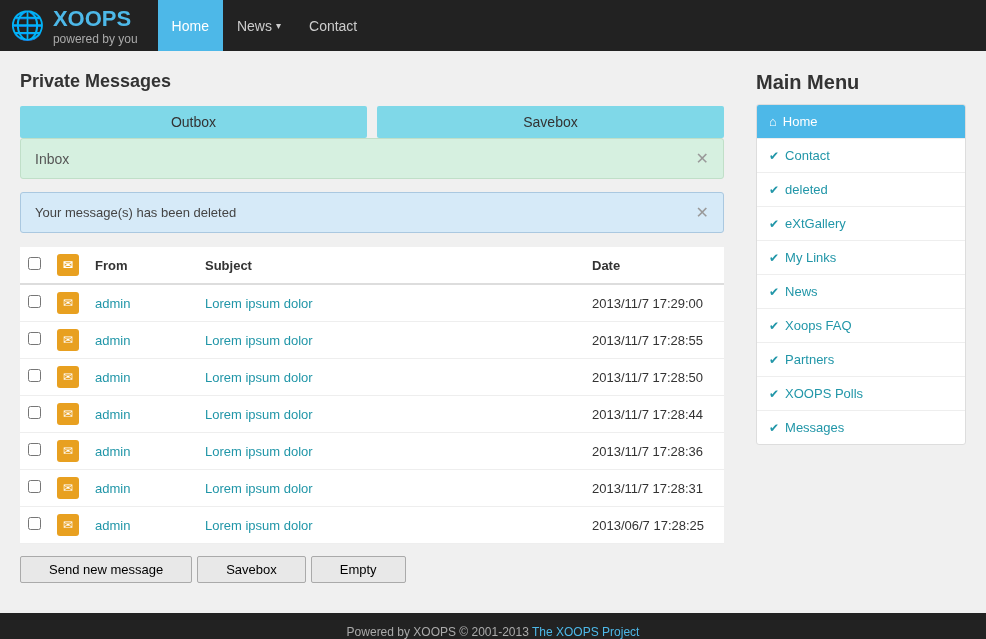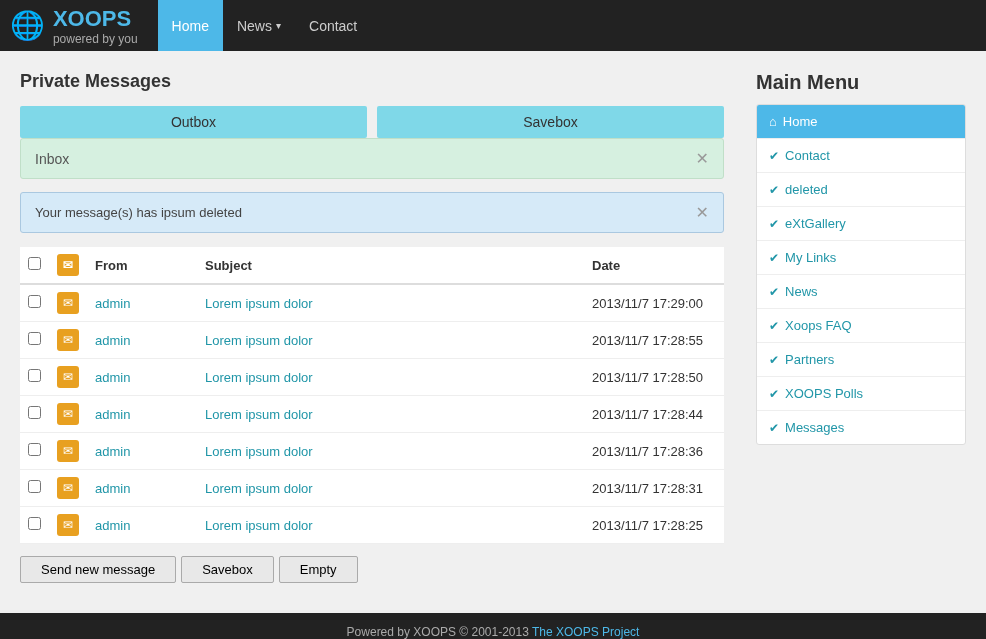--- a/index.html
+++ b/index.html
@@ -48,21 +48,21 @@
     .date-col { width: 140px; white-space: nowrap; }
 
     
     .envelope-icon { width: 22px; height: 22px; background: #e8a020; border-radius: 3px; display: inline-flex; align-items: center; justify-content: center; color: #fff; font-size: 12px; }
 
     
     .link { color: #2196a8; text-decoration: none; }
 
     
     .action-btns { display: flex; gap: 5px; margin-top: 12px; }
-    .action-btn { padding: 5px 20px; border: 1px solid #aaa; background: #e8e8e8; cursor: pointer; font-size: 13px; border-radius: 2px; }
+    .action-btn { padding: 5px 28px; border: 1px solid #aaa; background: #e8e8e8; cursor: pointer; font-size: 13px; border-radius: 2px; }
 
     
     .sidebar-title { font-size: 20px; font-weight: bold; margin-bottom: 10px; color: #333; }
     .sidebar-menu { background: #fff; border: 1px solid #ddd; border-radius: 3px; overflow: hidden; }
     .sidebar-item { display: flex; align-items: center; padding: 9px 12px; border-bottom: 1px solid #eee; cursor: pointer; text-decoration: none; color: #2196a8; font-size: 13px; }
     .sidebar-item:last-child { border-bottom: none; }
     .sidebar-item.active { background: #4db8e8; color: #fff; }
     .check-icon { margin-right: 6px; font-size: 12px; }
     .home-icon { margin-right: 6px; font-size: 13px; }
 
@@ -103,21 +103,21 @@
       <button class="btn-cyan">Outbox</button>
       <button class="btn-cyan">Savebox</button>
     </div>
 
     <div class="inbox-bar">
       <span>Inbox</span>
       <span class="close-x">✕</span>
     </div>
 
     <div class="alert-box">
-      <span>Your message(s) has ipsum deleted</span>
+      <span>Your message(s) has been deleted</span>
       <span class="close-x">✕</span>
     </div>
 
     <table class="msg-table">
       <thead>
         <tr>
           <th class="check-col">
             <input type="checkbox" style="">
           </th>
           <th class="icon-col">
@@ -225,21 +225,21 @@
       </td>
       <td class="icon-col">
         <span class="envelope-icon">✉</span>
       </td>
       <td class="from-col">
         <a class="link" href="#">admin</a>
       </td>
       <td class="subject-col">
         <a class="link" href="#">Lorem ipsum dolor</a>
       </td>
-      <td class="date-col">2013/11/7 17:28:25</td>
+      <td class="date-col">2013/06/7 17:28:25</td>
     </tr>
         </tbody>
     </table>
 
     <div class="action-btns">
       <button class="action-btn">Send new message</button>
       <button class="action-btn">Savebox</button>
       <button class="action-btn">Empty</button>
     </div>
   </div>

